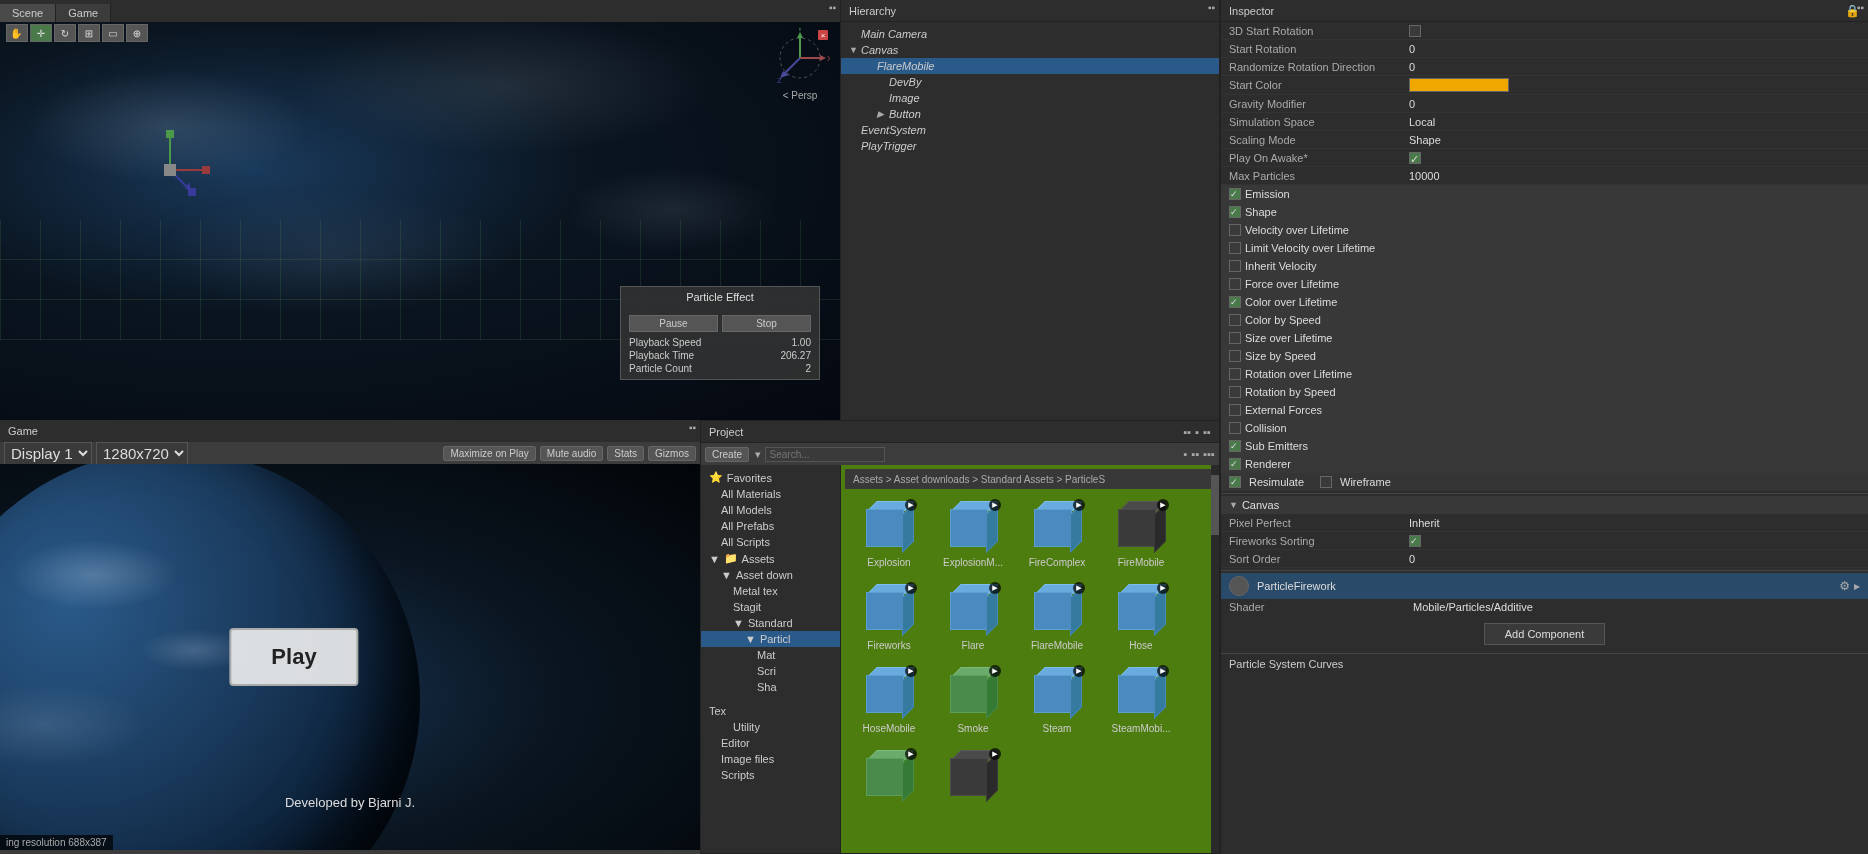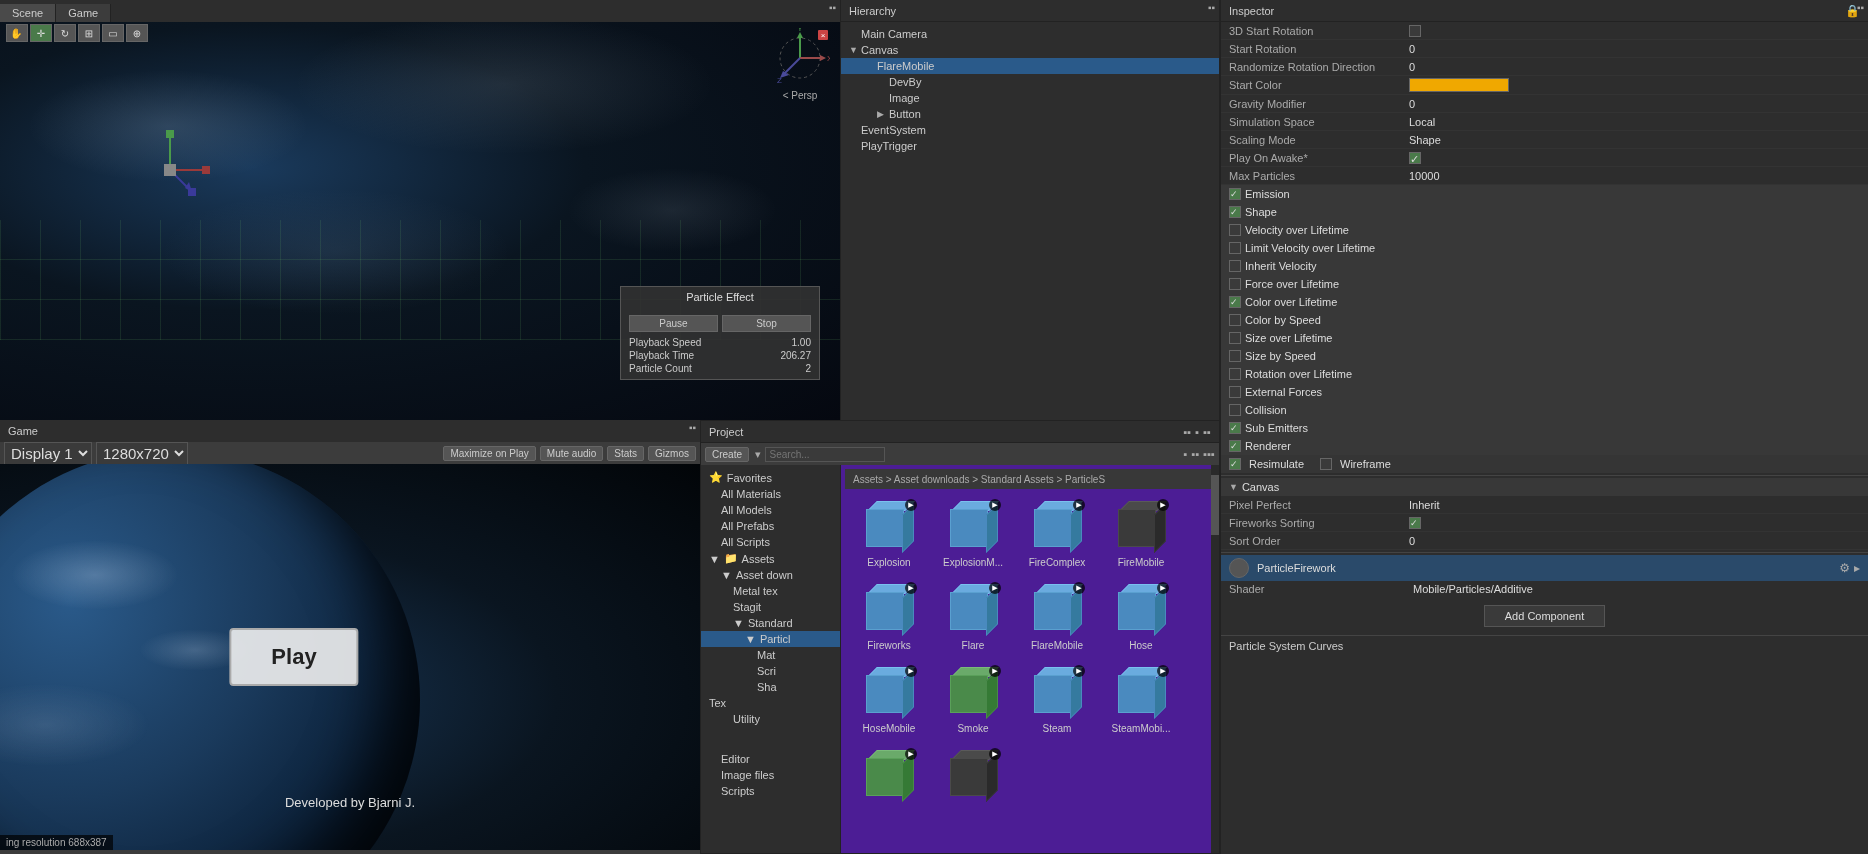--- a/index.html
+++ b/index.html
@@ -228,20 +228,21 @@
       display: flex;
       align-items: center;
       padding: 0 8px;
       font-size: 11px;
       color: #ccc;
     }
 
     .hierarchy-tree {
       padding: 4px 0;
       font-size: 11px;
+      font-style: italic;
     }
 
     .tree-item {
       padding: 2px 8px;
       display: flex;
       align-items: center;
       cursor: pointer;
       color: #ccc;
     }
 
@@ -336,21 +337,21 @@
       font-size: 9px;
     }
 
     
     .project-panel {
       position: absolute;
       top: 420px;
       left: 700px;
       width: 520px;
       height: 434px;
-      background: #4c1d95;
+      background: #4d7c0f;
       border: 1px solid #222;
     }
 
     .project-header {
       height: 22px;
       background: #2d2d2d;
       border-bottom: 1px solid #222;
       display: flex;
       align-items: center;
       padding: 0 8px;
@@ -951,20 +952,24 @@
     <span class="checkbox"></span>
     <span>Size over Lifetime</span>
   </div>
   <div class="section-header">
     <span class="checkbox"></span>
     <span>Size by Speed</span>
   </div>
   <div class="section-header">
     <span class="checkbox"></span>
     <span>Rotation over Lifetime</span>
+  </div>
+  <div class="section-header">
+    <span class="checkbox"></span>
+    <span>Rotation by Speed</span>
   </div>
   <div class="section-header">
     <span class="checkbox"></span>
     <span>External Forces</span>
   </div>
   <div class="section-header">
     <span class="checkbox"></span>
     <span>Collision</span>
   </div>
   <div class="section-header">
@@ -1123,27 +1128,27 @@
       </div>
       <div class="project-tree-item" style="padding-left:56px;">
         <span>Mat</span>
       </div>
       <div class="project-tree-item" style="padding-left:56px;">
         <span>Scri</span>
       </div>
       <div class="project-tree-item" style="padding-left:56px;">
         <span>Sha</span>
       </div>
-      <div class="project-tree-item" style="">
+      <div class="project-tree-item" style="margin-top:8px;">
         <span>Tex</span>
       </div>
       <div class="project-tree-item" style="padding-left:32px;">
         <span>Utility</span>
       </div>
-      <div class="project-tree-item" style="padding-left:20px;margin-top:24px;">
+      <div class="project-tree-item" style="padding-left:20px;">
         <span>Editor</span>
       </div>
       <div class="project-tree-item" style="padding-left:20px;">
         <span>Image files</span>
       </div>
       <div class="project-tree-item" style="padding-left:20px;">
         <span>Scripts</span>
       </div>
     </div>
 

